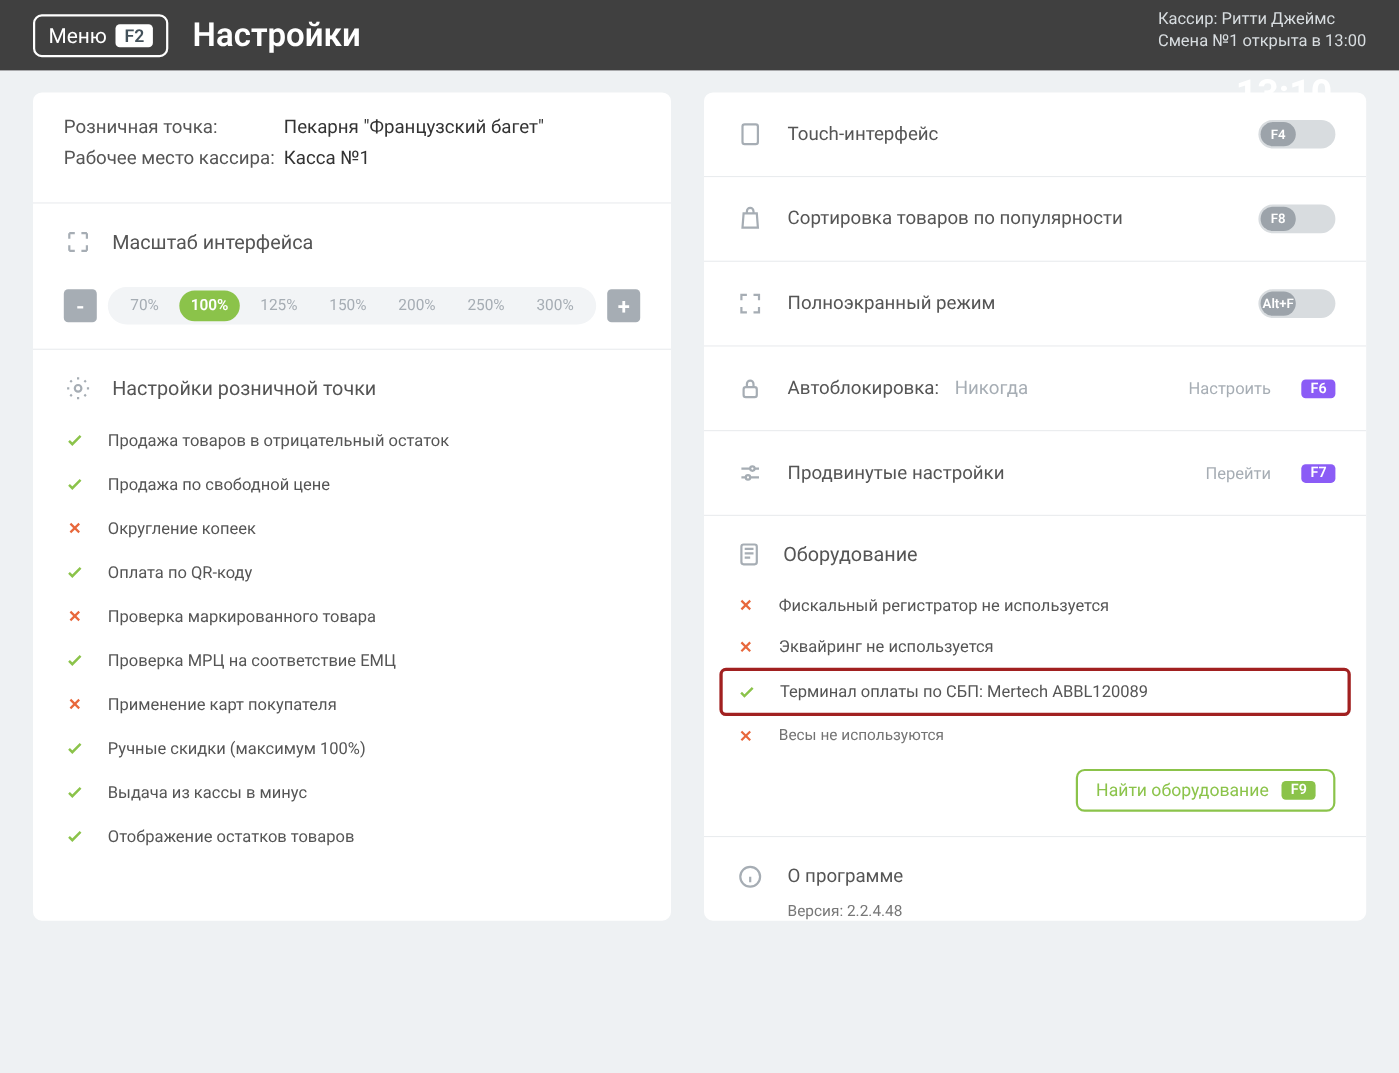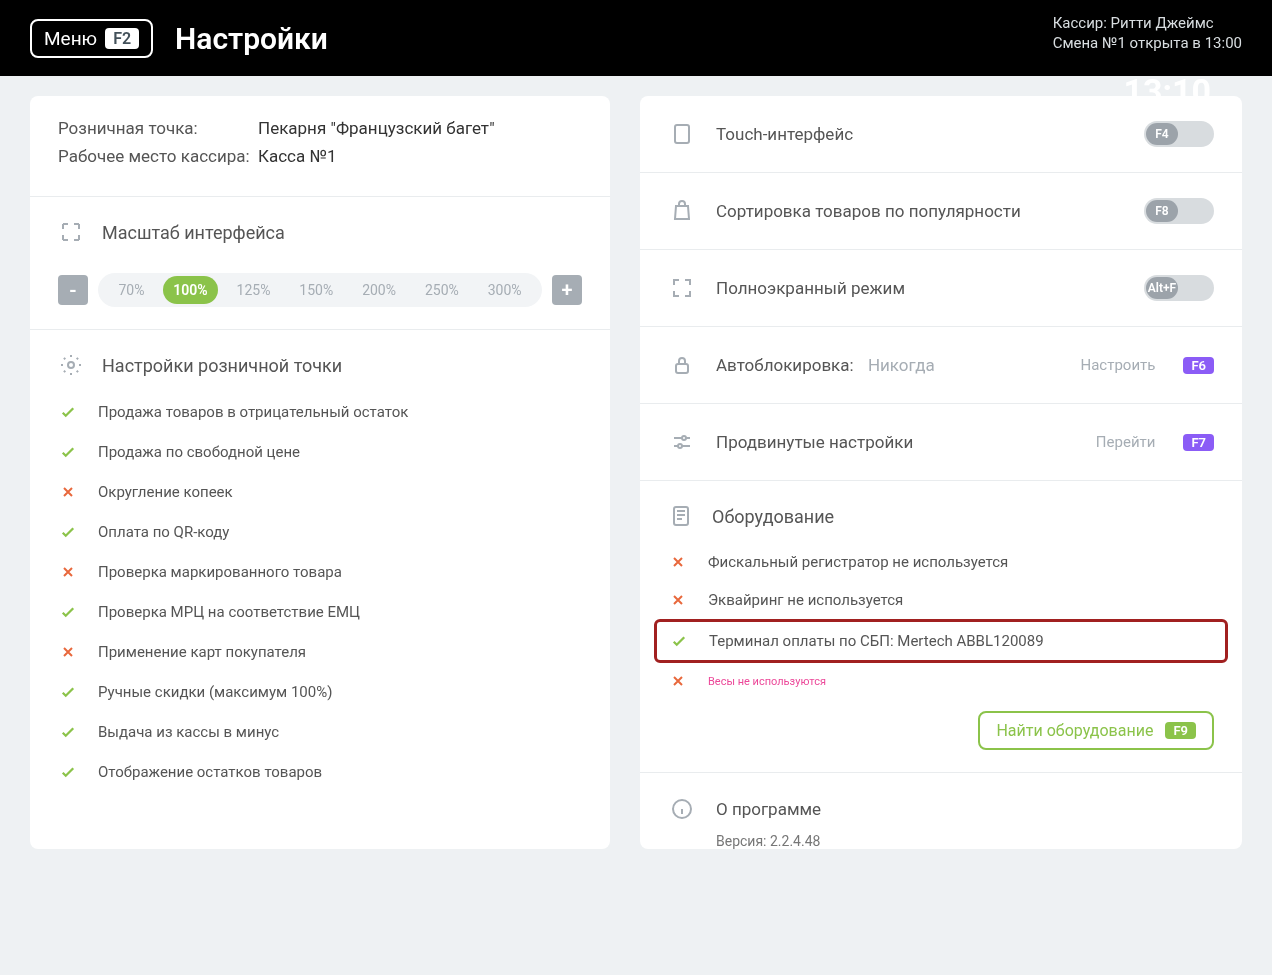--- a/index.html
+++ b/index.html
@@ -5,22 +5,22 @@
   * { box-sizing: border-box; margin: 0; padding: 0; }
   body {
     font-family: -apple-system, BlinkMacSystemFont, "Segoe UI", Roboto, Arial, sans-serif;
     background: #eef1f3;
     color: #3a3f44;
     width: 1272px;
     height: 975px;
     overflow: hidden;
   }
   .header {
-    background: #000000;
-    height: 76px;
+    background: #404040;
+    height: 64px;
     display: flex;
     align-items: center;
     padding: 0 30px;
     color: #fff;
   }
   .menu-btn {
     border: 2px solid #fff;
     border-radius: 8px;
     padding: 6px 12px;
     display: flex;
@@ -517,21 +517,21 @@
               </svg>
             </span>
             <span style="font-size:15px;color:#555">Терминал оплаты по СБП: Mertech ABBL120089</span>
           </div>
           <div class="check-item" style="padding: 10px 0px;">
             <span class="ci-icon red">
               <svg width="16" height="16" viewBox="0 0 24 24" fill="none" stroke-width="3">
                 <path d="M6 6l12 12M18 6L6 18"></path>
               </svg>
             </span>
-            <span style="font-size:11px;color:#ec4899">Весы не используются</span>
+            <span style="font-size:14px;color:#737373">Весы не используются</span>
           </div>
         </div>
       <div class="find-btn">
         <span>Найти оборудование</span>
         <span class="key-tag green">F9</span>
       </div>
       <div style="clear:both"></div>
     </div>
 
     <div>

